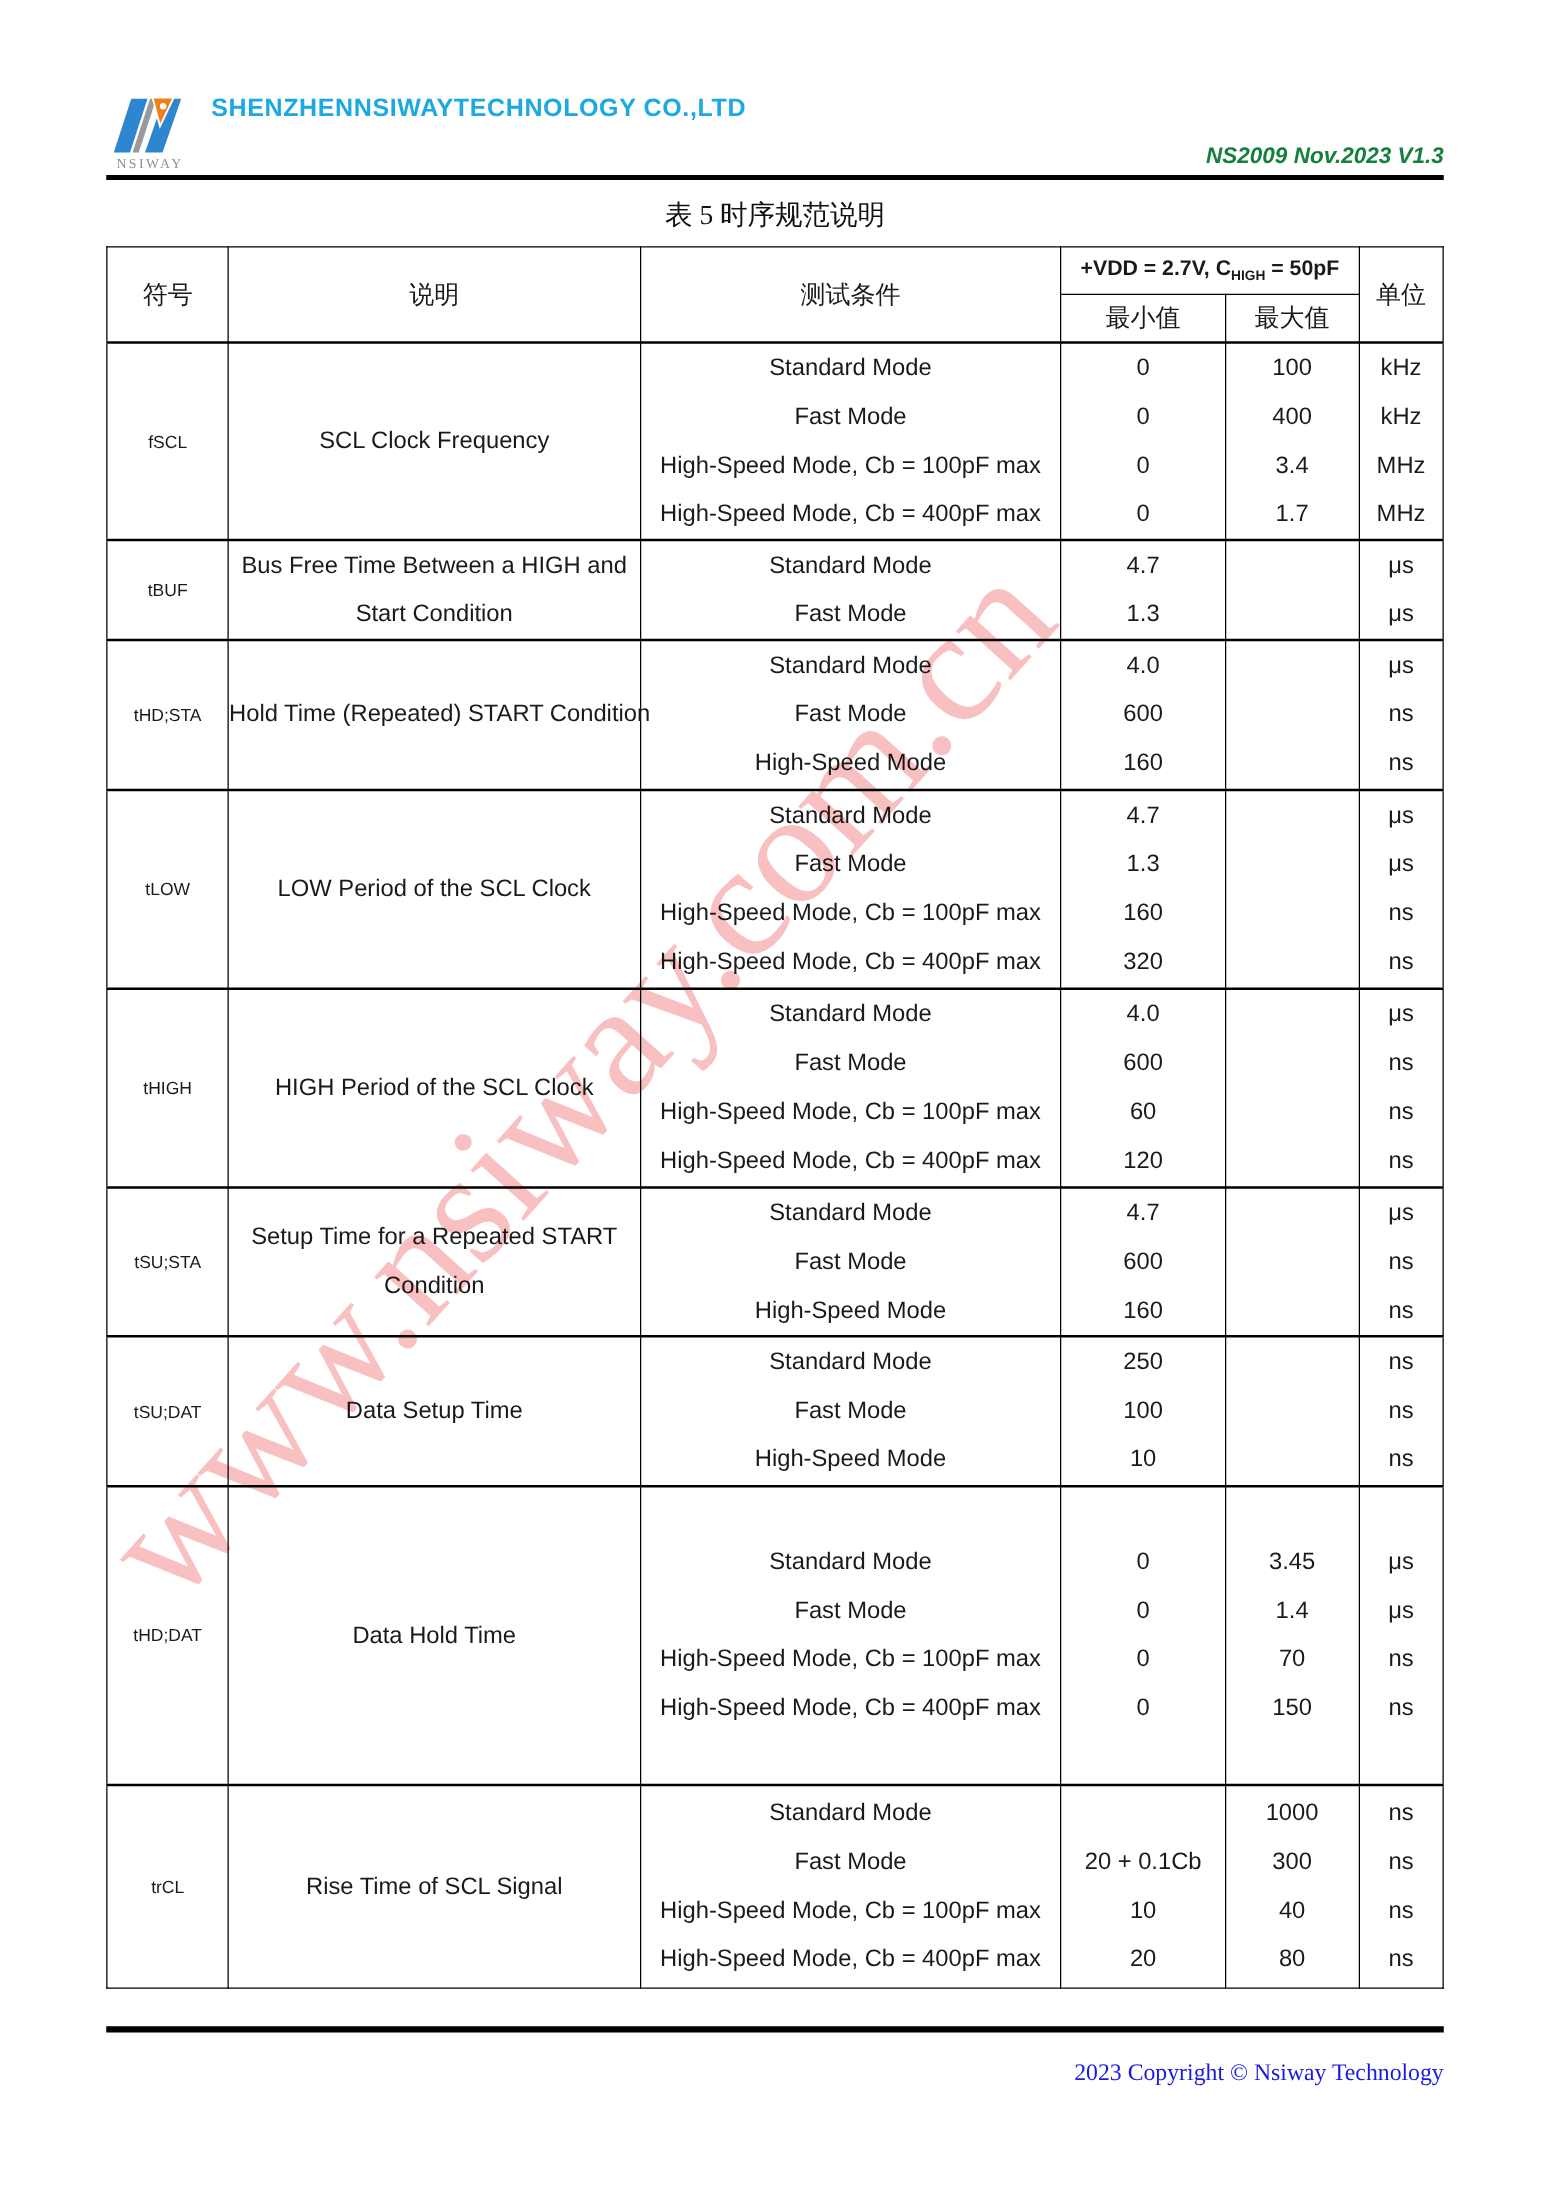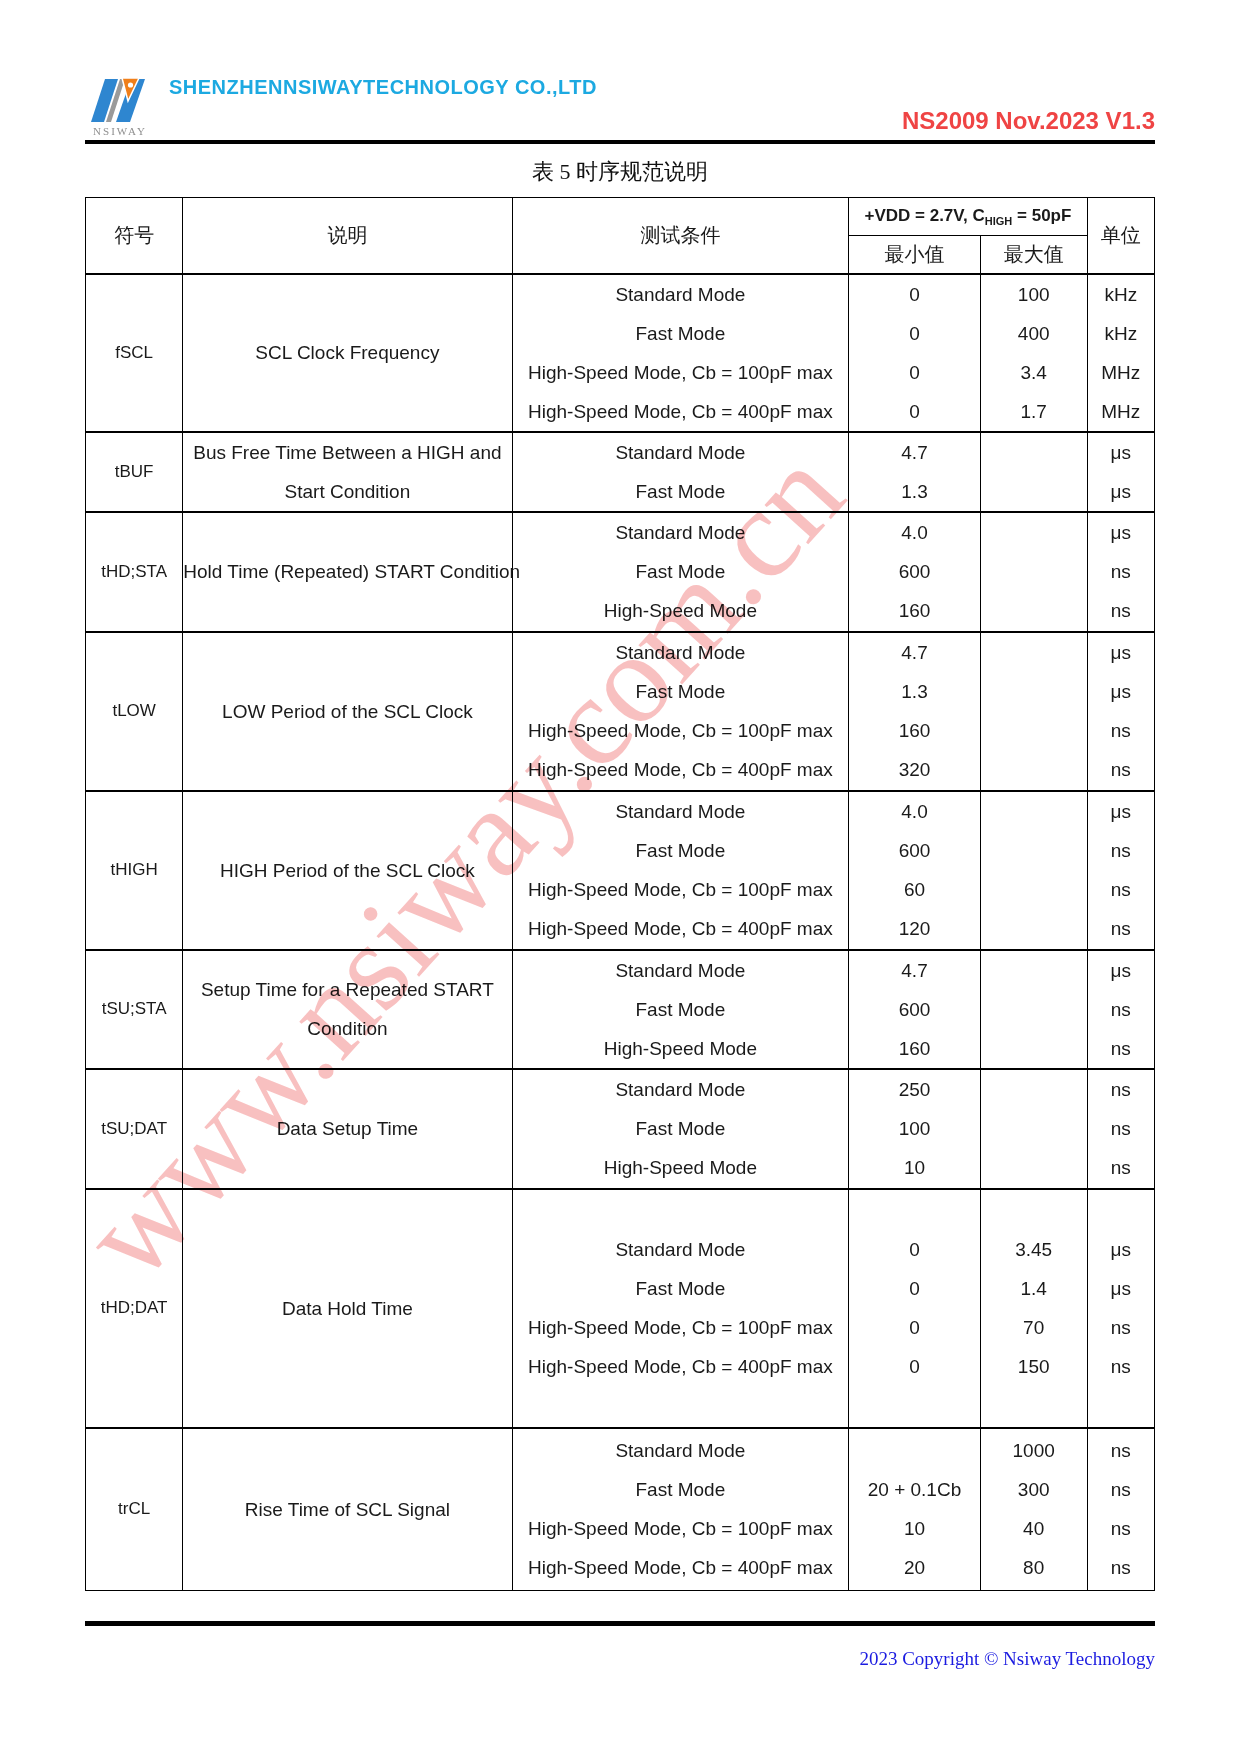--- a/index.html
+++ b/index.html
@@ -14,39 +14,39 @@
   .page { position:absolute; left:85px; top:0; width:1070px; height:1753px; }
 
   
   .hdr { display:flex; align-items:flex-end; padding-top:76px; position:relative; }
   .brand { display:flex; align-items:flex-start; }
   .logo { width:70px; margin-right:14px; text-align:center; }
   .logo svg { display:block; margin:0 auto; }
   .logo-text { font-family:"Liberation Serif", serif; font-size:11px; letter-spacing:2px; color:#8f8f8f; margin-top:1px; }
   .company-cn { font-size:28px; font-weight:bold; color:#1CA9E1; letter-spacing:1px; line-height:1.15; }
   .company-en { font-size:20px; font-weight:bold; color:#1CA9E1; letter-spacing:0.5px; }
-  .doc-ref { margin-left:auto; font-size:24px; font-weight:bold; color:#ef4444; padding-bottom:2px; }
+  .doc-ref { margin-left:auto; font-size:18px; font-weight:bold; color:#15803d; padding-bottom:2px;font-style:italic; }
   .rule { height:4px; background:#000; }
   .top-rule { margin-top:3px; }
 
   
   .table-title { text-align:center; font-family:"Liberation Serif", serif; font-size:22px; color:#111; margin:13px 0 10px 0; }
 
   
   table { width:1070px; border-collapse:collapse; table-layout:fixed; }
   table, th, td { border:1.5px solid #000; }
   th { font-weight:normal; font-size:20px; }
   thead tr { height:38px; }
   thead { border-bottom:2.5px solid #000; }
   tbody tr { border-top:2.5px solid #000; }
   .vdd-cell { font-weight:bold; font-size:17px; }
   .vdd-cell sub { font-size:11px; }
   td { vertical-align:middle; text-align:center; font-size:19px; }
   .ln { height:39px; line-height:39px; white-space:nowrap; overflow:visible; }
-  .c-sym { font-size:17px; }
+  .c-sym { font-size:14px; }
 
   
   .bottom-rule { margin-top:30px; height:5px; }
   .ftr { position:relative; margin-top:22px; height:28px; }
   .page-num { position:absolute; left:0; width:100%; text-align:center; font-family:"Liberation Serif", serif; font-size:19px; color:#222; }
   .copyright { position:absolute; right:0; font-family:"Liberation Serif", serif; font-size:19px; color:#1b1be0; }
 
   
   .watermark {
     position:absolute; left:108px; top:1185px;

